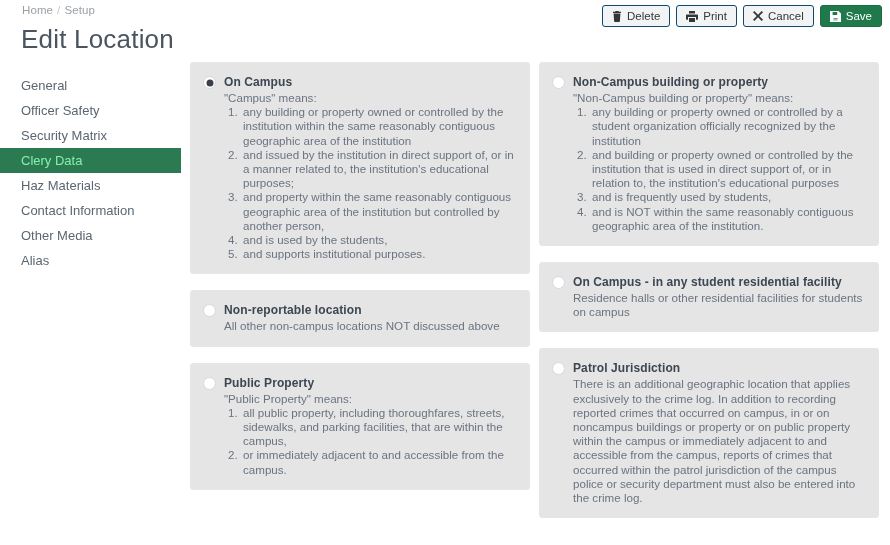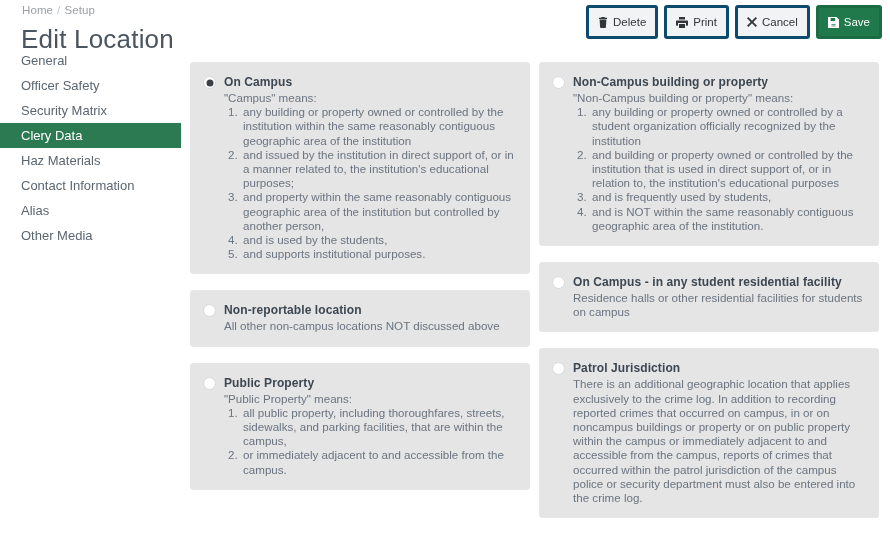--- a/index.html
+++ b/index.html
@@ -25,41 +25,41 @@
     font-size: 26px; font-weight: 400; color: #4a5560;
     letter-spacing: .2px;
   }
 
   .toolbar {
     position: absolute; right: 8px; top: 5px;
     display: flex; gap: 6px; align-items: center;
   }
   .btn {
     display: inline-flex; align-items: center; gap: 5px;
-    height: 34px; padding: 0 9px;
+    height: 22px; padding: 0 9px;
     font-size: 11.5px; color: #31363b;
-    background: #f2f3f4; border: 3px solid #0c4a6e; border-radius: 3px;
+    background: #f2f3f4; border: 1px solid #0c4a6e; border-radius: 3px;
     cursor: pointer; white-space: nowrap;
   }
   .btn .glyph { display: inline-flex; align-items: center; }
   .btn svg { display: block; }
   .btn-primary {
     background: #20794b; border-color: #1c6c43; color: #ffffff;
   }
 
   
-  .sidebar { position: absolute; left: 0; top: 48px; width: 181px; }
+  .sidebar { position: absolute; left: 0; top: 73px; width: 181px; }
   .nav-item {
     height: 25px; line-height: 25px;
     padding-left: 21px;
     font-size: 13px; color: #5b6670;
     cursor: pointer; white-space: nowrap;
   }
   .nav-item.active {
-    background: #2b7a52; color: #ffffff;
+    background: #2b7a52; color: #86efac;
   }
 
   
   .content { position: absolute; left: 190px; top: 62px; width: 690px; }
   .col-left  { position: absolute; left: 0;   width: 340px; }
   .col-right { position: absolute; left: 349px; width: 340px; }
 
   .card {
     background: #e5e5e5;
     border: 1px solid #e4e6e8;
@@ -148,22 +148,22 @@
     </div>
   </div>
 
   <div class="sidebar">
     <div class="nav-item"><span>General</span></div>
     <div class="nav-item"><span>Officer Safety</span></div>
     <div class="nav-item"><span>Security Matrix</span></div>
     <div class="nav-item active"><span>Clery Data</span></div>
     <div class="nav-item"><span>Haz Materials</span></div>
     <div class="nav-item"><span>Contact Information</span></div>
+    <div class="nav-item"><span>Other Media</span></div>
     <div class="nav-item"><span>Alias</span></div>
-    <div class="nav-item"><span>Other Media</span></div>
   </div>
 
   <div class="content">
     <div class="col-left">
 
       <div class="card">
         <div class="opt-head">
           <span class="radio checked"></span>
           <span class="opt-label">On Campus</span>
         </div>

